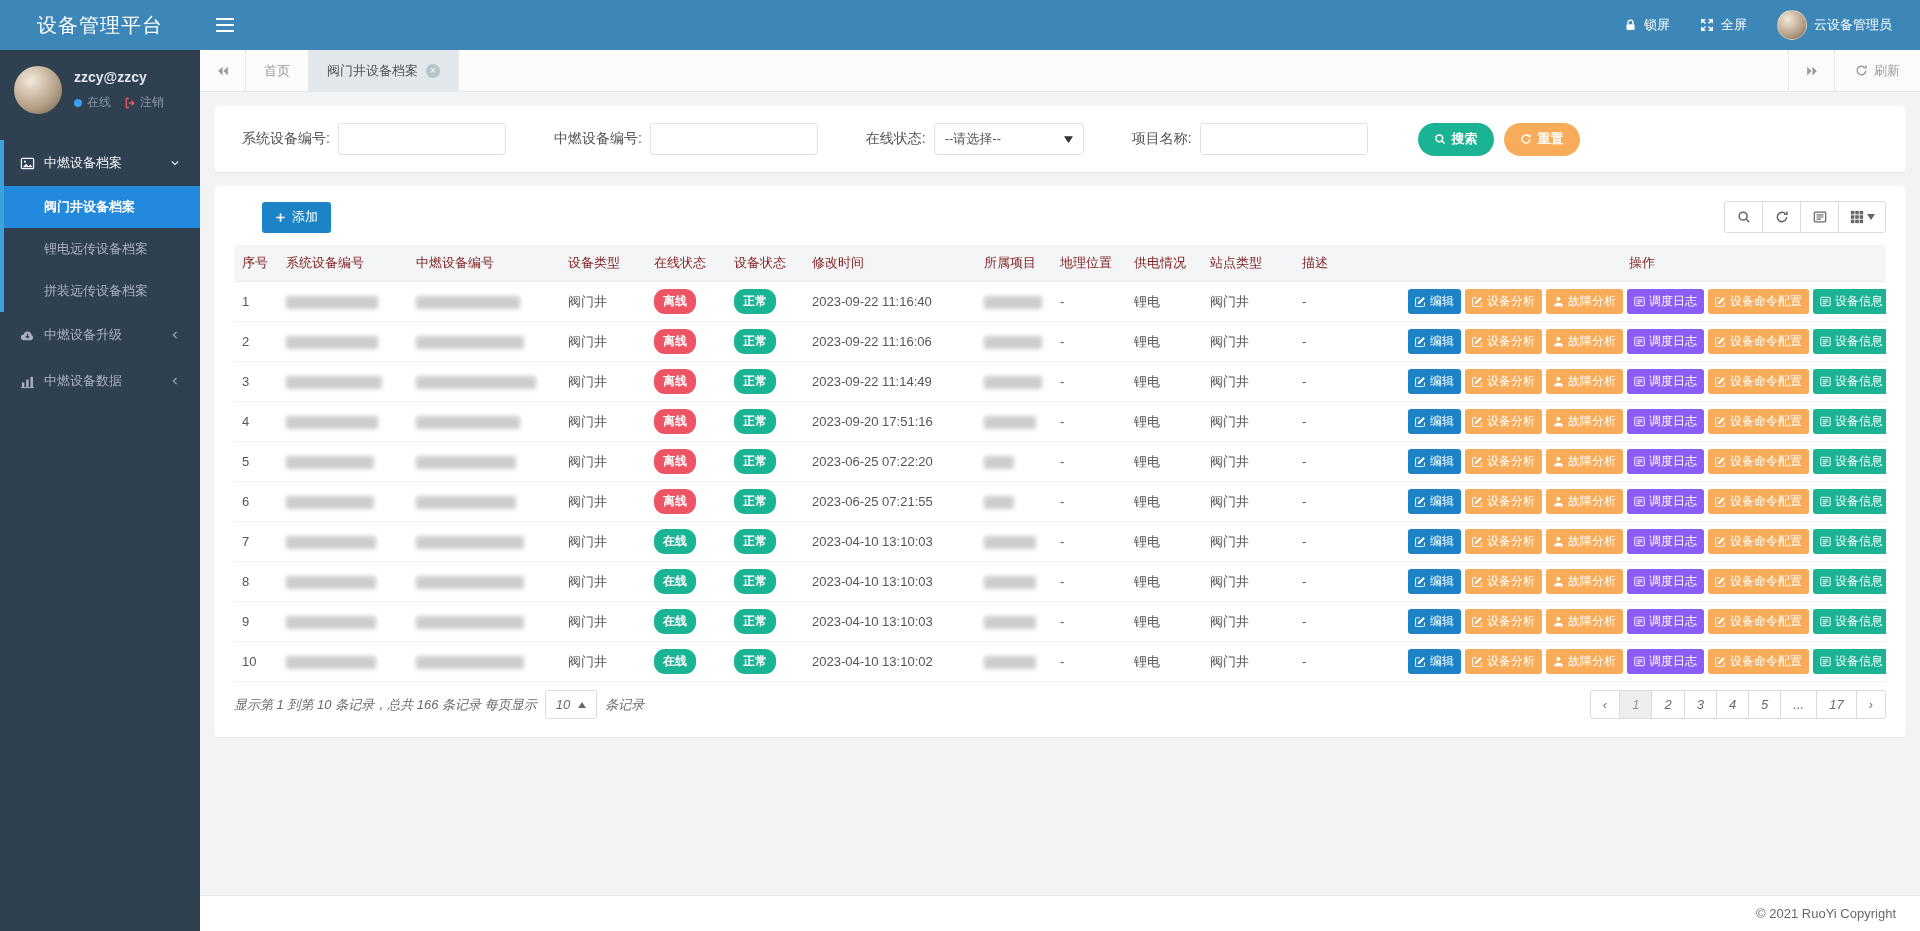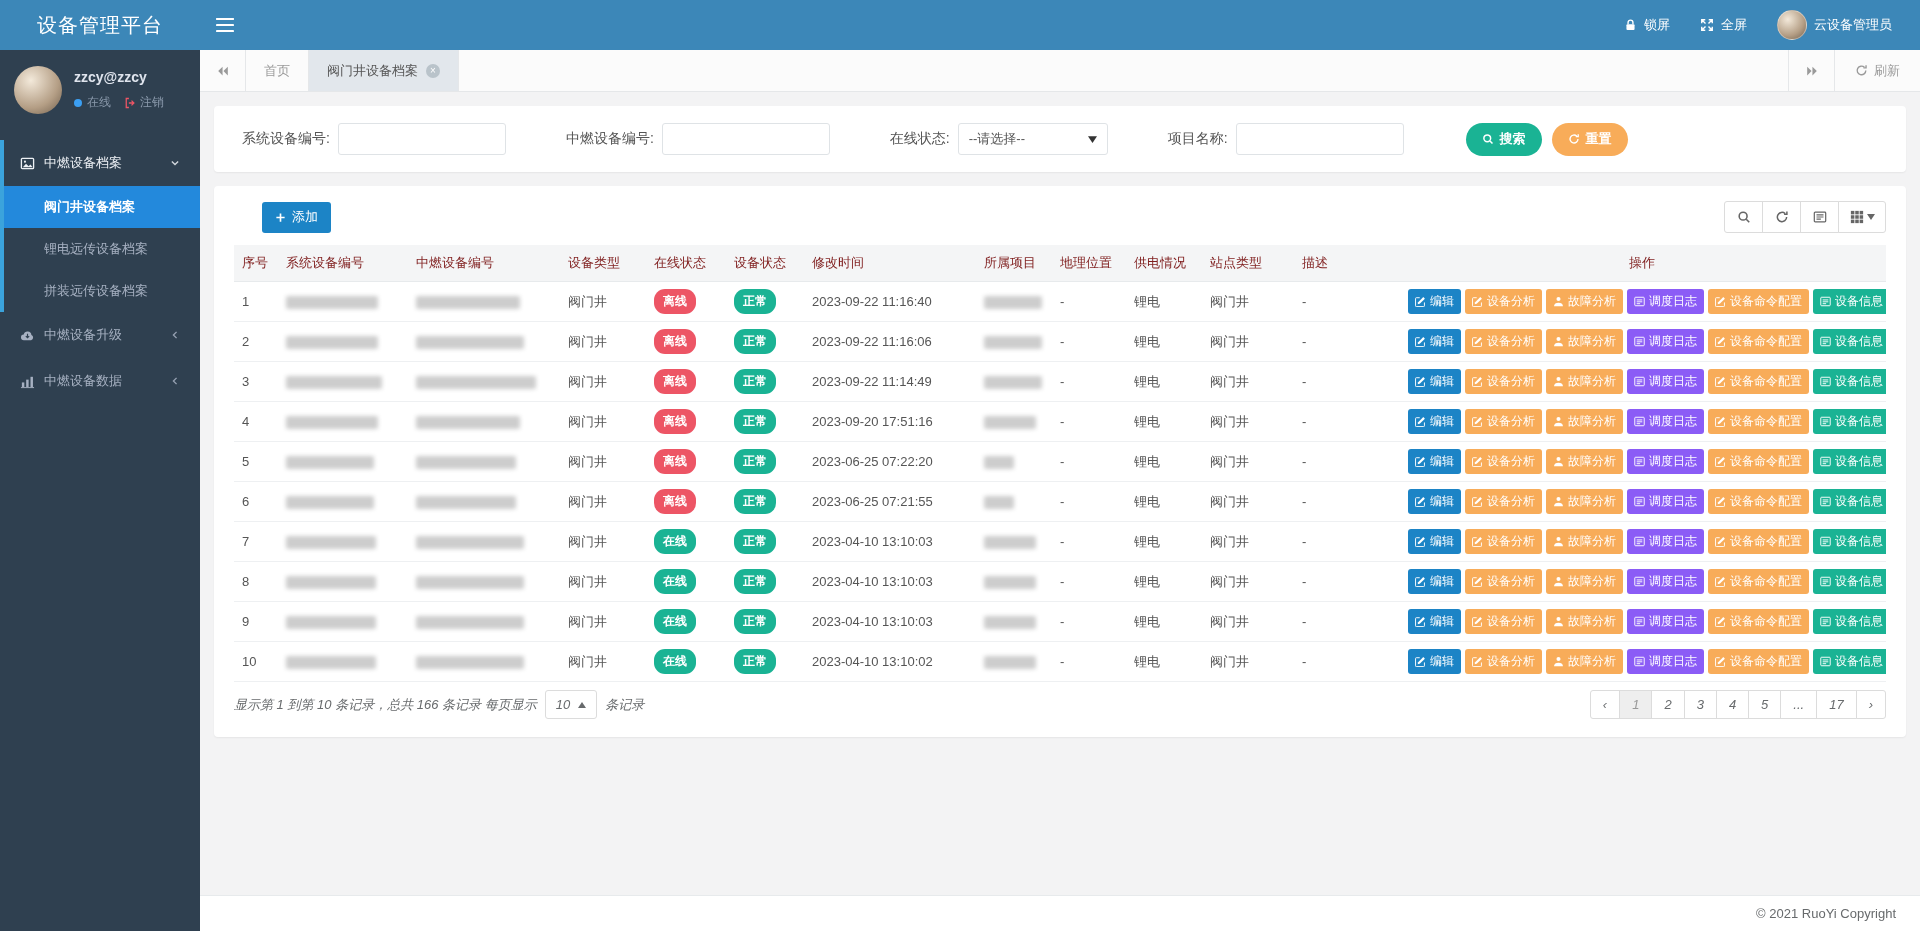--- a/index.html
+++ b/index.html
@@ -56,21 +56,21 @@
   .tab-refresh { display:flex; align-items:center; gap:6px; padding:12px 20px; border-left:1px solid #e5e7e9; font-size:13px; cursor:pointer;font-family:Liberation Serif, serif; }
   .tab-refresh svg { width:13px; height:13px; }
 
   
   .content { flex:1; padding:14px; overflow:hidden; background:#f3f3f4; }
   .card { background:#fff; border-radius:4px; box-shadow:0 1px 2px rgba(0,0,0,.06); }
 
   
   .search-card { height:66px; display:flex; align-items:center; padding:0 28px; margin-bottom:14px; }
   .sform { display:flex; align-items:center; width:100%; }
-  .fgroup { display:flex; align-items:center; margin-right:60px; }
+  .fgroup { display:flex; align-items:center; margin-right:48px; }
   .fgroup label { font-size:14px; color:#555; margin-right:8px; white-space:nowrap; }
   .f-input { width:168px; height:32px; border:1px solid #dfe3e6; border-radius:3px; background:#fff; padding:0 8px; font-size:13px; color:#555; outline:none; }
   .f-select { width:150px; height:32px; border:1px solid #dfe3e6; border-radius:3px; background:#fff; display:flex; align-items:center; justify-content:space-between; padding:0 10px; font-size:13px; color:#555; cursor:pointer; }
   .f-select svg { width:9px; height:7px; color:#333; }
   .btn-pill { border:none; color:#fff; border-radius:17px; height:33px; padding:0 16px; font-size:13px; font-weight:bold;
     display:inline-flex; align-items:center; gap:6px; cursor:pointer; }
   .btn-pill svg { width:12px; height:12px; }
   .btn-search { background:#1ab394; margin-left:2px; }
   .btn-reset { background:#f8ac59; margin-left:10px; }
 

